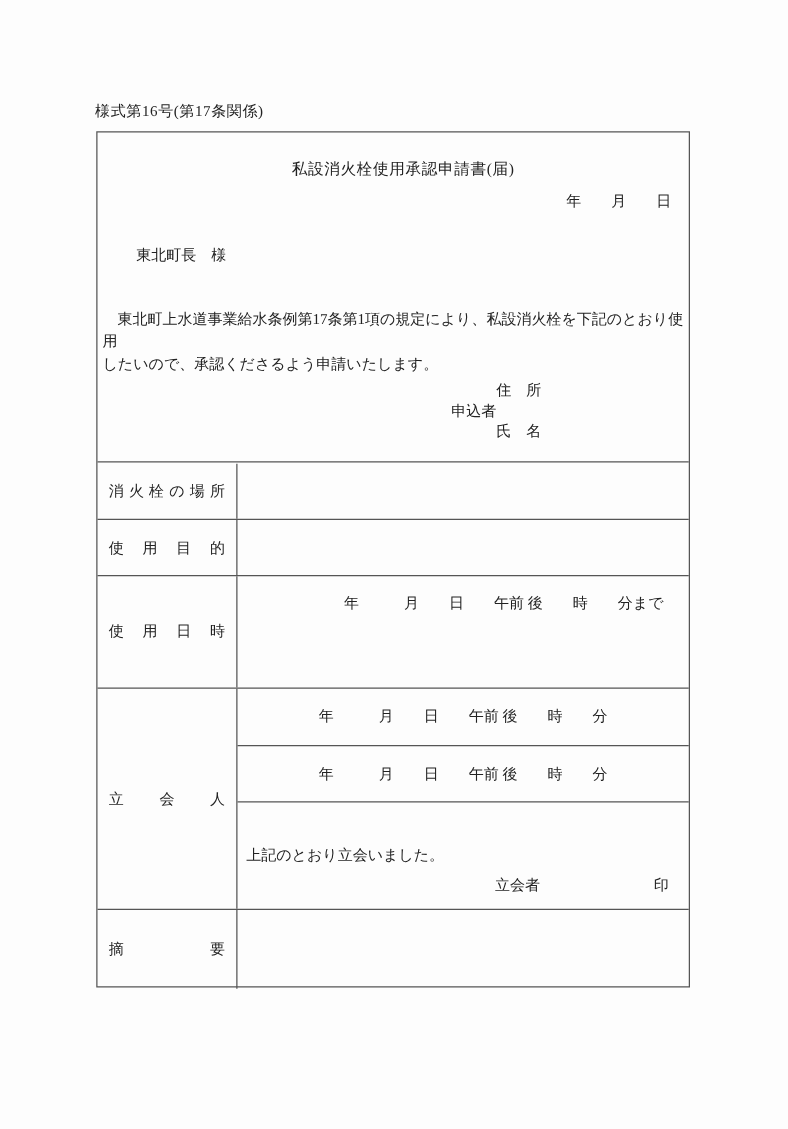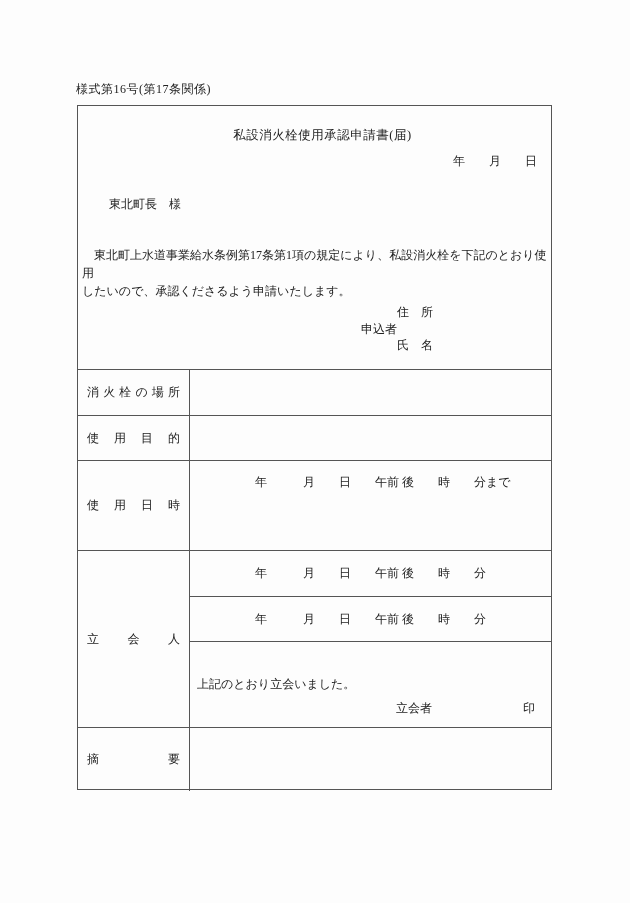--- a/index.html
+++ b/index.html
@@ -93,21 +93,21 @@
     display:flex;
     flex-direction:column;
   }
   .t-row{
     display:flex;
     align-items:stretch;
   }
   .t-row + .t-row{
     border-top:1px solid var(--line);
   }
-  .row-location{height:45px;}
+  .row-location{height:45px;align-items:center;}
   .row-purpose{height:45px;justify-content:space-between;}
   .row-datetime{height:90px;}
   .row-witness{height:177px;}
   .row-remarks{flex:1;}
   .label-cell{
     width:112px;
     flex:none;
     border-right:1px solid var(--line);
     padding:0 9px;
     text-align:justify;
@@ -129,20 +129,21 @@
     line-height:45px;
     border-bottom:1px solid var(--line);
     padding-left:65px;
     white-space:pre;
   }
   .dt-sub2{
     height:44px;
     line-height:43px;
     padding-left:65px;
     white-space:pre;
+    text-align:center;
   }
   .wt-sub1{
     height:46px;
     line-height:45px;
     border-bottom:1px solid var(--line);
     padding-left:65px;
     white-space:pre;
   }
   .wt-sub2{
     height:45px;

